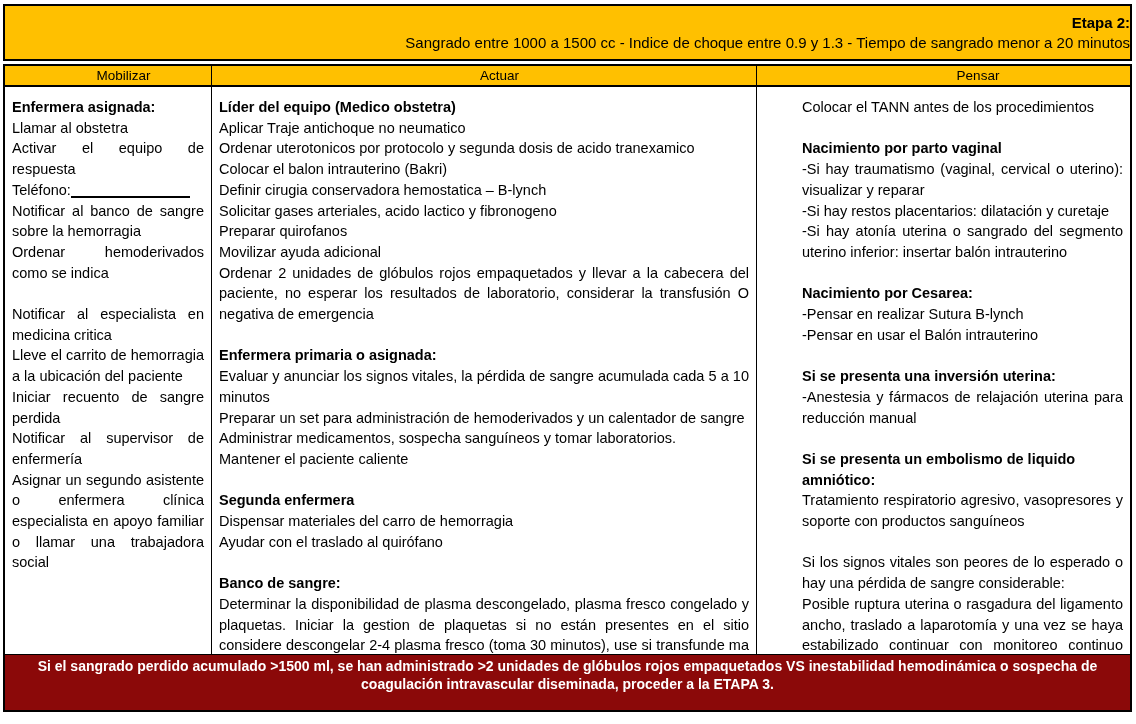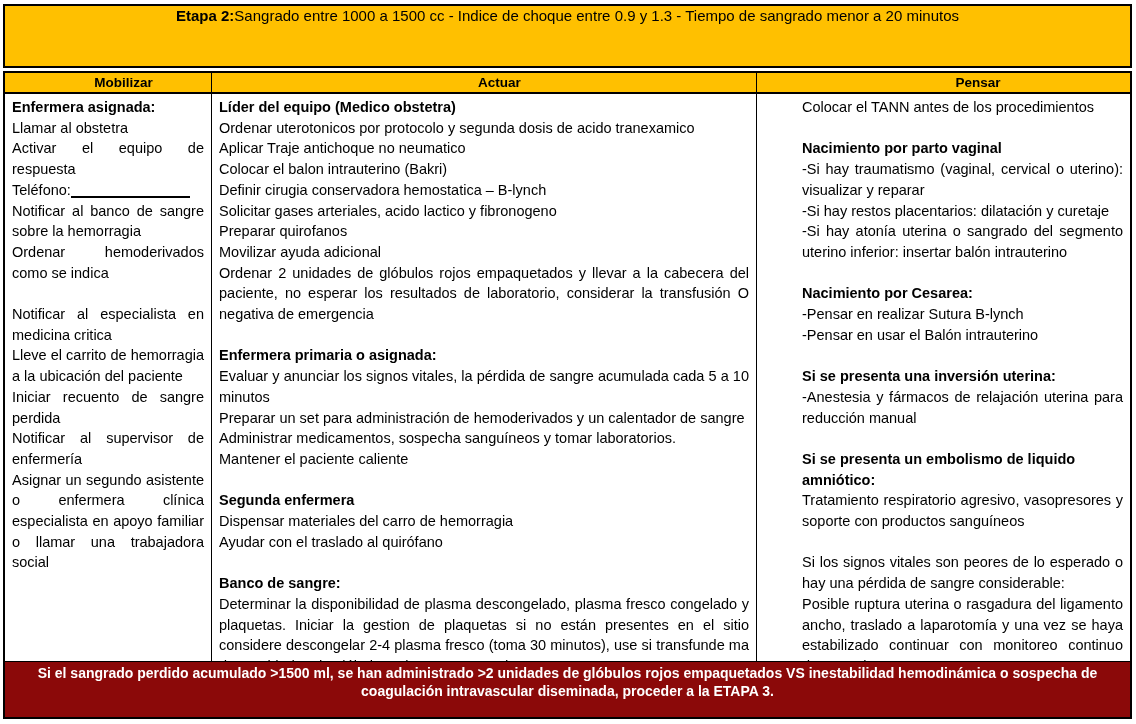--- a/index.html
+++ b/index.html
@@ -1,29 +1,29 @@
 <!DOCTYPE html>
 <html><head>
 <meta charset="utf-8">
 <style>
   html,body{margin:0;padding:0;background:#ffffff;width:1136px;height:724px;overflow:hidden;
     font-family:"Liberation Sans","DejaVu Sans",sans-serif;color:#000;}
   .sheet{position:absolute;left:3px;top:4px;width:1129px;height:714px;}
-  .top-band{box-sizing:border-box;border:2.5px solid #000;background:#FFC000;height:64px;
-    display:flex;flex-direction:row;justify-content:center;align-items:flex-start;text-align:center;}
+  .top-band{box-sizing:border-box;border:2.5px solid #000;background:#FFC000;height:57px;
+    display:flex;flex-direction:column;justify-content:center;align-items:flex-end;text-align:center;}
   .top-band .title{font-size:15px;font-weight:bold;line-height:20px;}
   .top-band .subtitle{font-size:15px;font-weight:400;line-height:20px;}
   .gap{height:3px;}
   .grid{box-sizing:border-box;border:2.5px solid #000;display:flex;flex-direction:column;
     height:648px;background:#fff;}
   .head-row{display:flex;background:#FFC000;border-bottom:2px solid #000;flex:0 0 19px;}
   .head-cell{box-sizing:border-box;display:flex;align-items:center;justify-content:center;
-    font-size:13.5px;font-weight:bold;line-height:18px;padding-left:31px;}
+    font-size:13.5px;font-weight:normal;line-height:18px;padding-left:31px;}
   .body-row{display:flex;flex:1 1 auto;overflow:hidden;background:#fff;}
-  .cell{box-sizing:border-box;padding:3px 7px 0 7px;overflow:hidden;}
+  .cell{box-sizing:border-box;padding:10px 7px 0 7px;overflow:hidden;}
   .c1{width:207px;border-right:1.5px solid #000;}
   .c2{width:545px;border-right:1.5px solid #000;}
   .c3{flex:1;margin-left:38px;}
   .para{font-size:14.5px;line-height:20.7px;text-align:justify;}
   .para.bold{font-weight:bold;text-align:left;}
   .para.blank{min-height:20.7px;}
   .para.label-line{display:flex;align-items:flex-end;text-align:left;}
   .para.label-line .lbl{font-weight:normal;white-space:nowrap;}
   .para.label-line .fill{flex:1;border-bottom:2px solid #000;margin:0 14px 3px 0;height:1px;}
   .footer-band{flex:0 0 56px;background:#8B0909;border-top:1.5px solid #000;color:#fff;
@@ -64,22 +64,22 @@
           <div class="para normal">Ordenar hemoderivados como se indica</div>
           <div class="para blank"></div>
           <div class="para normal">Notificar al especialista en medicina critica</div>
           <div class="para normal">Lleve el carrito de hemorragia a la ubicación del paciente</div>
           <div class="para normal">Iniciar recuento de sangre perdida</div>
           <div class="para normal">Notificar al supervisor de enfermería</div>
           <div class="para normal">Asignar un segundo asistente o enfermera clínica especialista en apoyo familiar o llamar una trabajadora social</div>
         </div>
       <div class="cell c2 col-body">
           <div class="para bold">Líder del equipo (Medico obstetra)</div>
+          <div class="para normal">Aplicar Traje antichoque no neumatico</div>
           <div class="para normal">Ordenar uterotonicos por protocolo y segunda dosis de acido tranexamico</div>
-          <div class="para normal">Aplicar Traje antichoque no neumatico</div>
           <div class="para normal">Colocar el balon intrauterino (Bakri)</div>
           <div class="para normal">Definir cirugia conservadora hemostatica – B-lynch</div>
           <div class="para normal">Solicitar gases arteriales, acido lactico y fibronogeno</div>
           <div class="para normal">Preparar quirofanos</div>
           <div class="para normal">Movilizar ayuda adicional</div>
           <div class="para normal">Ordenar 2 unidades de glóbulos rojos empaquetados y llevar a la cabecera del paciente, no esperar los resultados de laboratorio, considerar la transfusión O negativa de emergencia</div>
           <div class="para blank"></div>
           <div class="para bold">Enfermera primaria o asignada:</div>
           <div class="para normal">Evaluar y anunciar los signos vitales, la pérdida de sangre acumulada cada 5 a 10 minutos</div>
           <div class="para normal">Preparar un set para administración de hemoderivados y un calentador de sangre</div>

